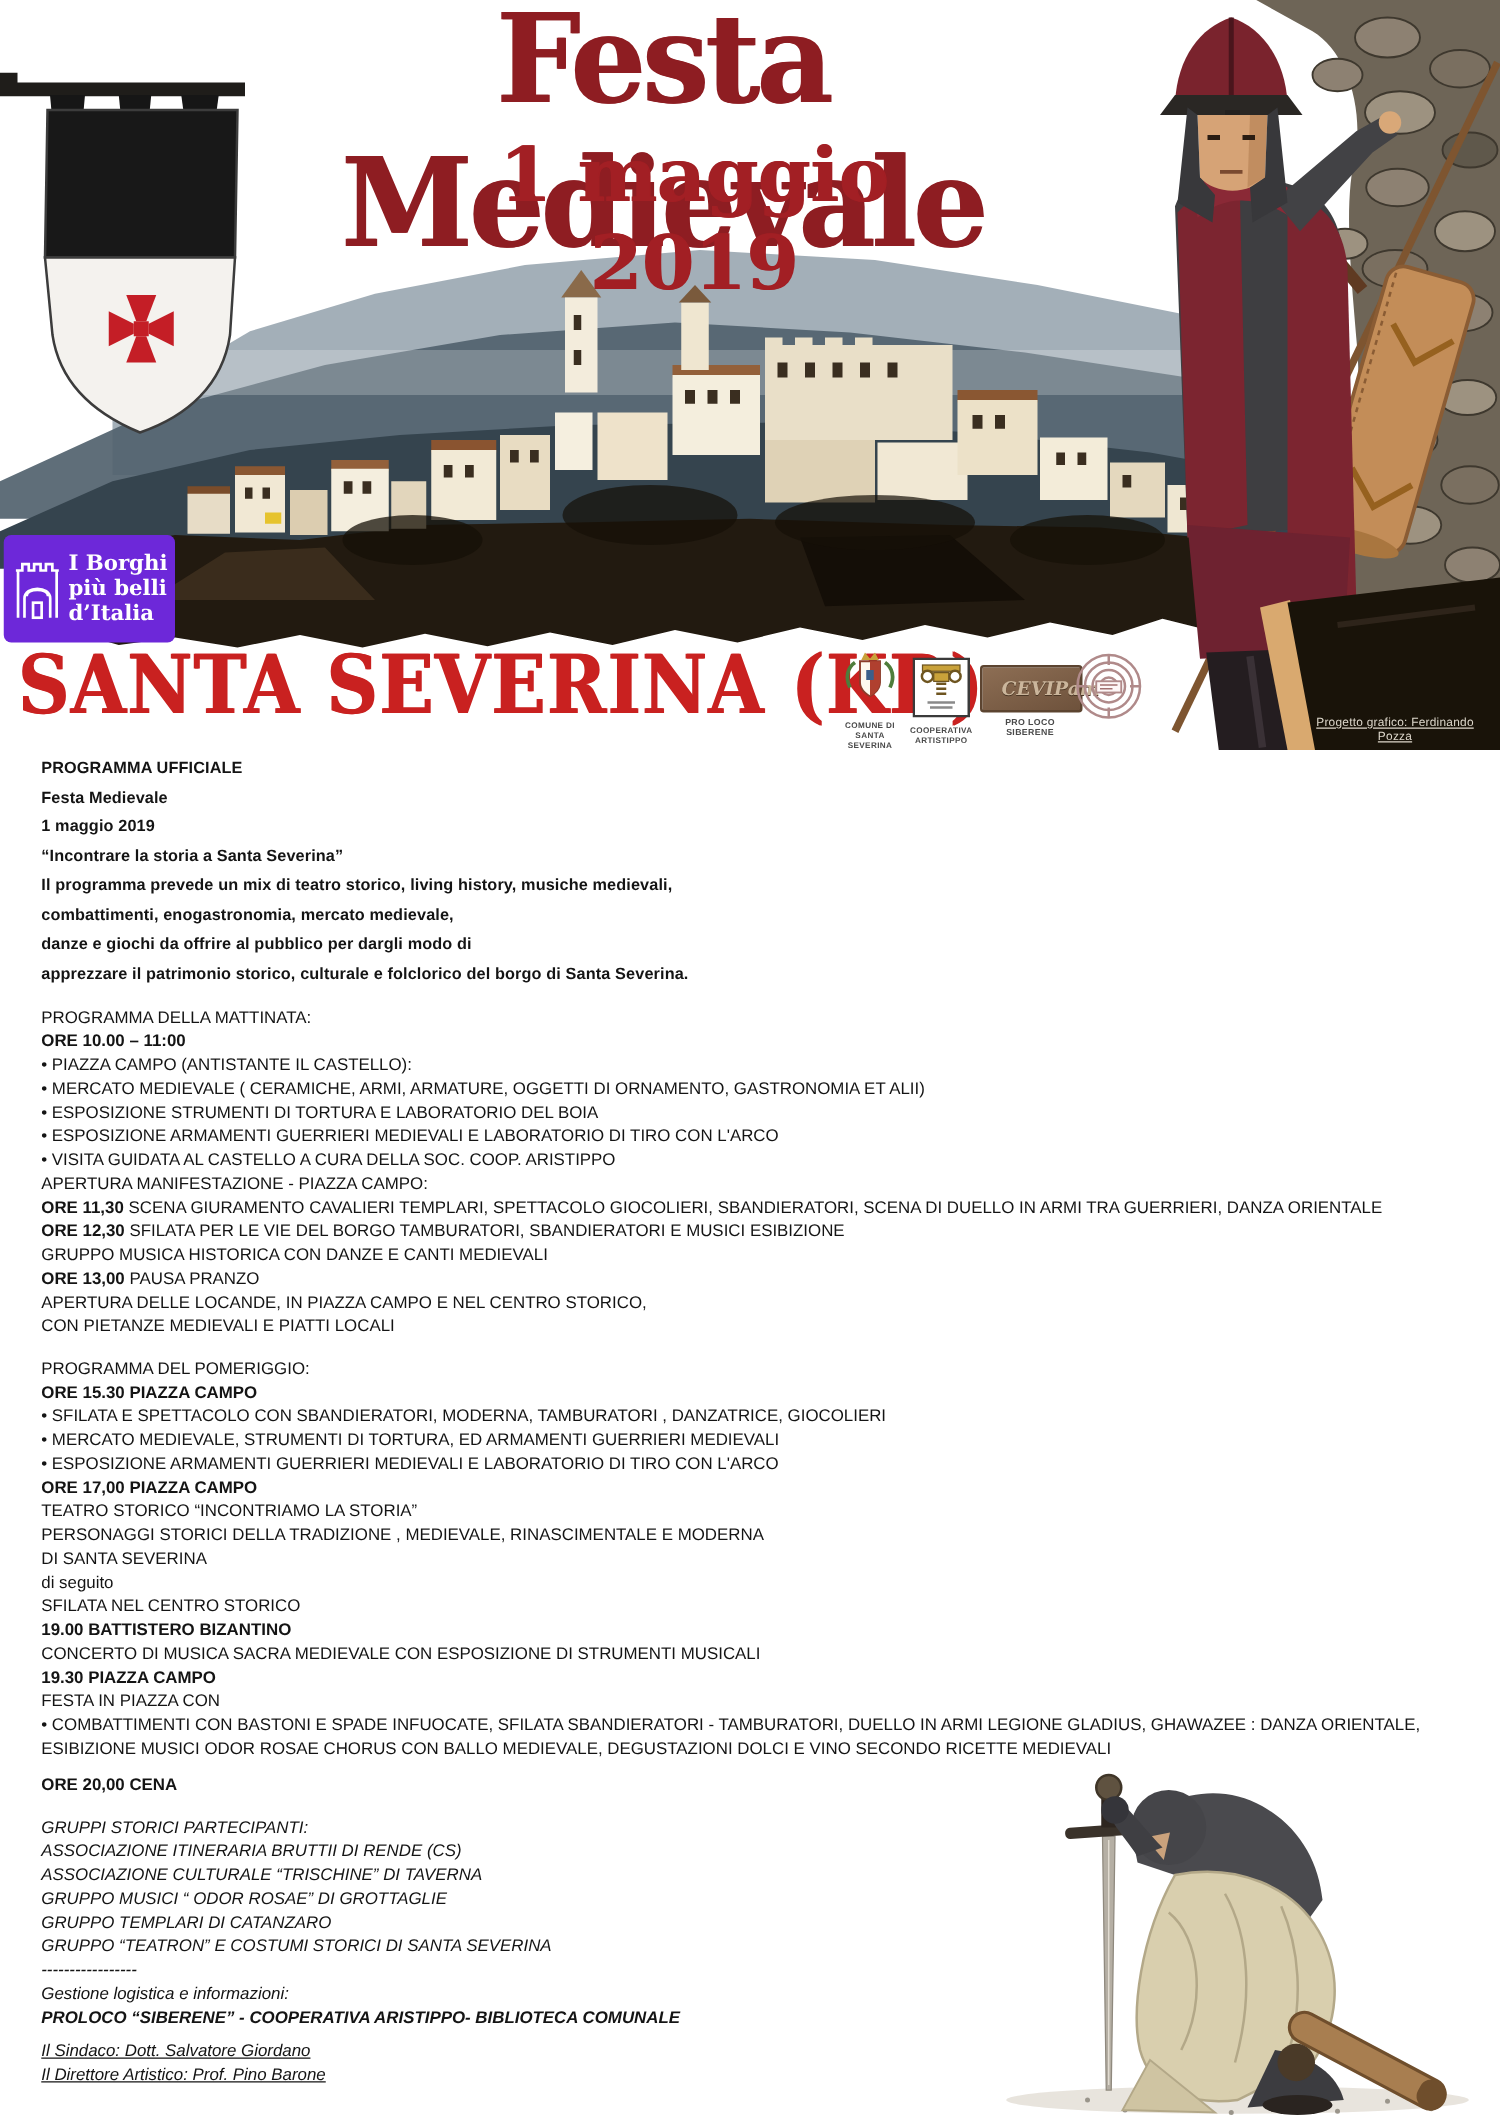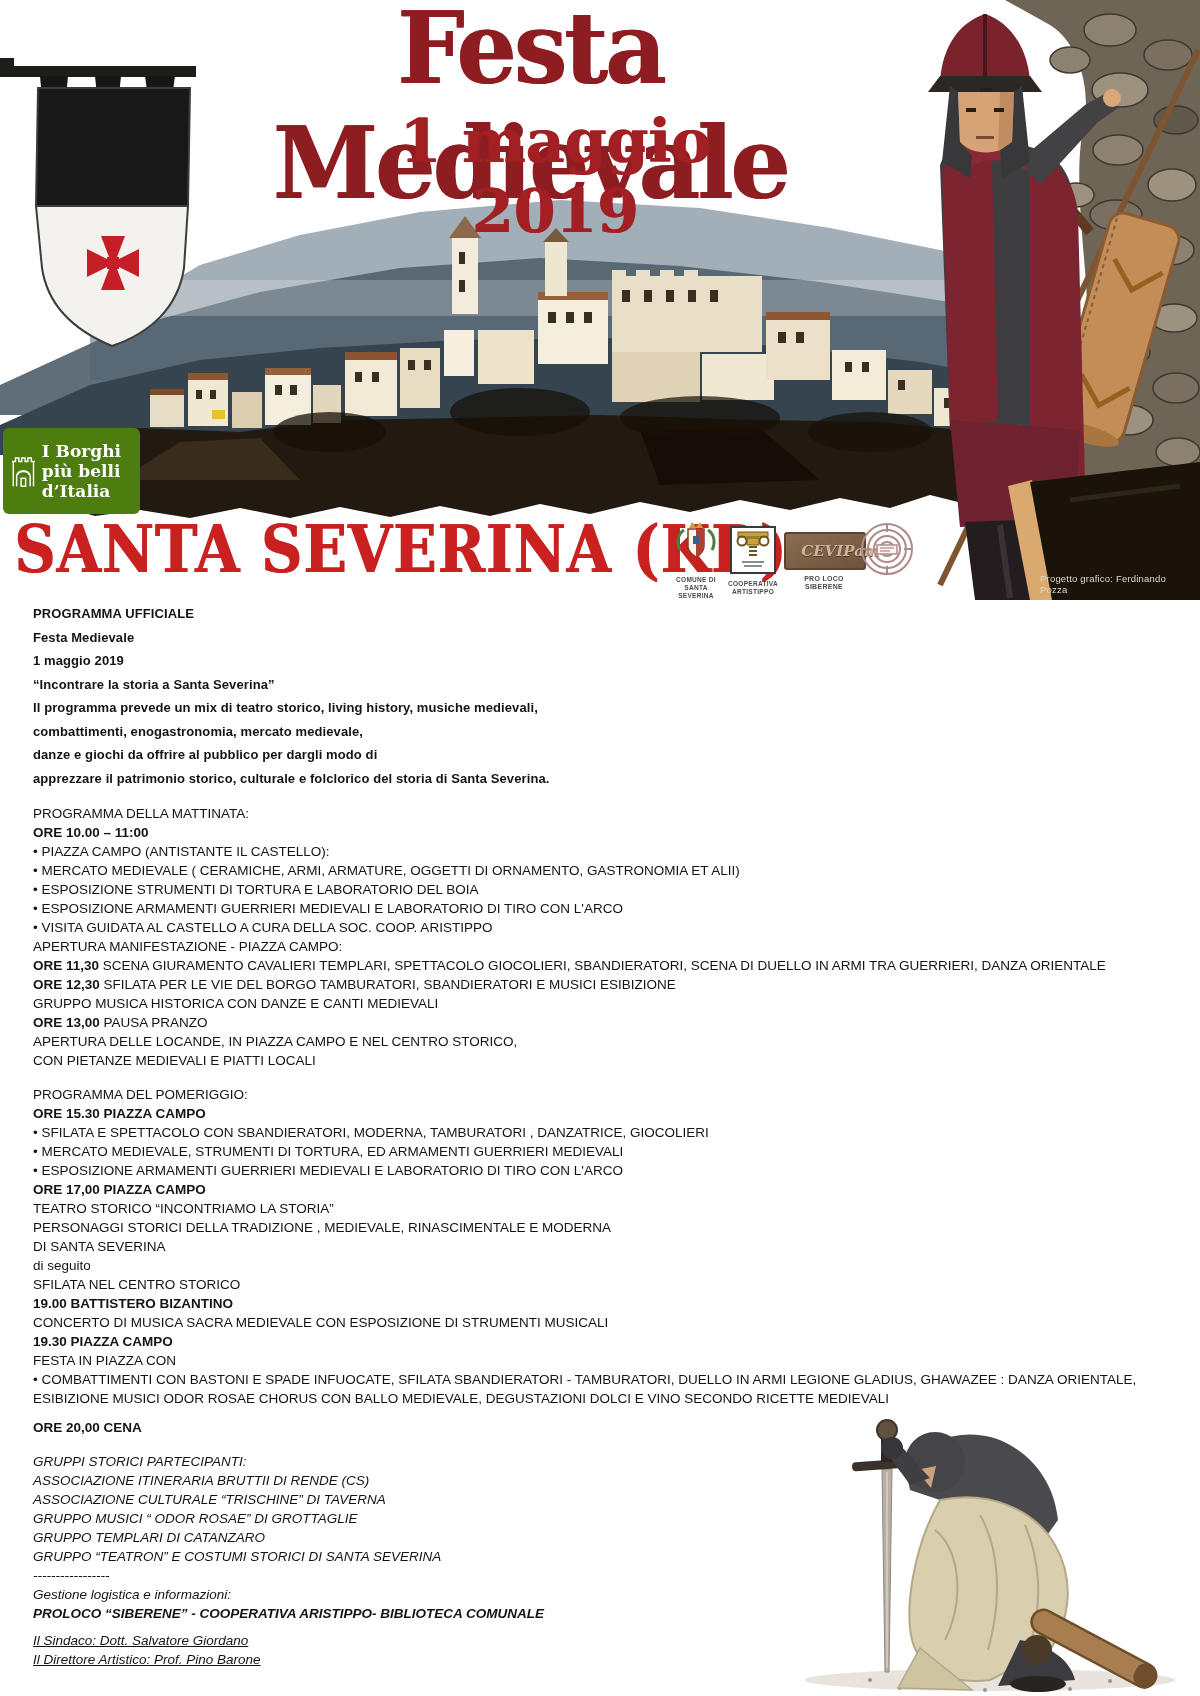--- a/index.html
+++ b/index.html
@@ -10,43 +10,43 @@
       font-family:"DejaVu Serif",serif;font-weight:bold;font-size:95px;color:#8e1d22;
       letter-spacing:-3px;transform:scaleY(1.04);transform-origin:center top;
       text-shadow:1px 0 #8e1d22;}
   .hero-date{position:absolute;left:320px;top:106px;width:470px;text-align:center;z-index:6;
       font-family:"DejaVu Serif",serif;font-weight:bold;font-size:60px;color:#a21f24;
       text-shadow:1px 0 #a21f24;}
   .scenic{position:absolute;left:0;top:180px;width:1060px;height:345px;z-index:1;}
   .knight-panel{position:absolute;left:880px;top:0;width:320px;height:600px;z-index:2;}
   .banner-flag{position:absolute;left:0;top:58px;width:200px;height:292px;z-index:5;}
   .borghi-badge{position:absolute;left:3px;top:428px;width:137px;height:86px;z-index:6;
-      background:#4d7c0f;border-radius:6px;display:flex;align-items:center;gap:6px;
-      padding:6px 19px 6px 8px;box-sizing:border-box;}
+      background:#6d28d9;border-radius:6px;display:flex;align-items:center;gap:6px;
+      padding:6px 6px 6px 8px;box-sizing:border-box;}
   .borghi-text{color:#ffffff;font-family:"DejaVu Serif",serif;font-size:17px;line-height:20px;
       font-weight:bold;white-space:nowrap;}
   .town-name{position:absolute;left:14px;top:510px;z-index:6;white-space:nowrap;
       font-family:"DejaVu Serif",serif;font-weight:bold;font-size:57px;color:#c92120;
       letter-spacing:1px;transform:scaleY(1.14);transform-origin:left top;
       text-shadow:1px 0 #c92120;}
   .logo{position:absolute;z-index:6;text-align:center;}
   .logo .cap{font-size:6.5px;line-height:8px;color:#4a4a4a;font-weight:bold;
       letter-spacing:.3px;margin-top:2px;}
   .logo-comune{left:666px;top:520px;width:60px;}
   .logo-coop{left:726px;top:526px;width:54px;}
   .logo-cevipam{left:784px;top:532px;width:80px;}
   .cevibar{width:78px;height:34px;margin:0 auto;border:2px solid #5c4430;border-radius:3px;
       background:linear-gradient(160deg,#8d6e54,#6e523c);display:flex;align-items:center;
       justify-content:center;}
   .cevibar span{font-family:"DejaVu Serif",serif;font-style:italic;font-weight:bold;
       font-size:15px;color:#cbb69c;text-shadow:0 1px 0 #4c3826;padding-left:31px;}
   .logo-cevipam .cap{font-size:7px;margin-top:5px;}
   .logo-lab{left:858px;top:522px;width:58px;}
-  .credit{position:absolute;left:1040px;top:573px;width:152px;z-index:7;
-      font-size:9.5px;color:#ded8cc;letter-spacing:.2px;}
+  .credit{position:absolute;left:1040px;top:573px;width:152px;z-index:7;text-align:center;
+      font-size:9.5px;color:#ded8cc;letter-spacing:.2px;text-decoration:underline;}
   
   .body-text{position:absolute;left:33px;top:602px;width:1165px;z-index:4;color:#141414;}
   .intro div{font-weight:bold;font-size:13px;line-height:23.5px;letter-spacing:.1px;
       white-space:nowrap;}
   .intro{margin-bottom:14px;}
   .pl{font-size:13.5px;line-height:19px;white-space:nowrap;}
   .pl .b{font-weight:bold;}
   .afternoon{margin-top:15px;}
   .dinner{margin-top:10px;font-weight:bold;}
   .groups{margin-top:15px;}
@@ -306,21 +306,21 @@
   <div class="body-text">
 
     <div class="intro">
       <div>PROGRAMMA UFFICIALE</div>
       <div>Festa Medievale</div>
       <div>1 maggio 2019</div>
       <div>“Incontrare la storia a Santa Severina”</div>
       <div>Il programma prevede un mix di teatro storico, living history, musiche medievali,</div>
       <div>combattimenti, enogastronomia, mercato medievale,</div>
       <div>danze e giochi da offrire al pubblico per dargli modo di</div>
-      <div>apprezzare il patrimonio storico, culturale e folclorico del storia di Santa Severina.</div>
+      <div>apprezzare il patrimonio storico, culturale e folclorico del borgo di Santa Severina.</div>
     </div>
 
     <div class="morning">
       <div class="pl"><span class="b"></span><span>PROGRAMMA DELLA MATTINATA:</span></div>
       <div class="pl"><span class="b">ORE 10.00 – 11:00</span><span></span></div>
       <div class="pl"><span class="b"></span><span>• PIAZZA CAMPO (ANTISTANTE IL CASTELLO):</span></div>
       <div class="pl"><span class="b"></span><span>• MERCATO MEDIEVALE ( CERAMICHE, ARMI, ARMATURE, OGGETTI DI ORNAMENTO, GASTRONOMIA ET ALII)</span></div>
       <div class="pl"><span class="b"></span><span>• ESPOSIZIONE STRUMENTI DI TORTURA E LABORATORIO DEL BOIA</span></div>
       <div class="pl"><span class="b"></span><span>• ESPOSIZIONE ARMAMENTI GUERRIERI MEDIEVALI E LABORATORIO DI TIRO CON L'ARCO</span></div>
       <div class="pl"><span class="b"></span><span>• VISITA GUIDATA AL CASTELLO A CURA DELLA SOC. COOP. ARISTIPPO</span></div>

